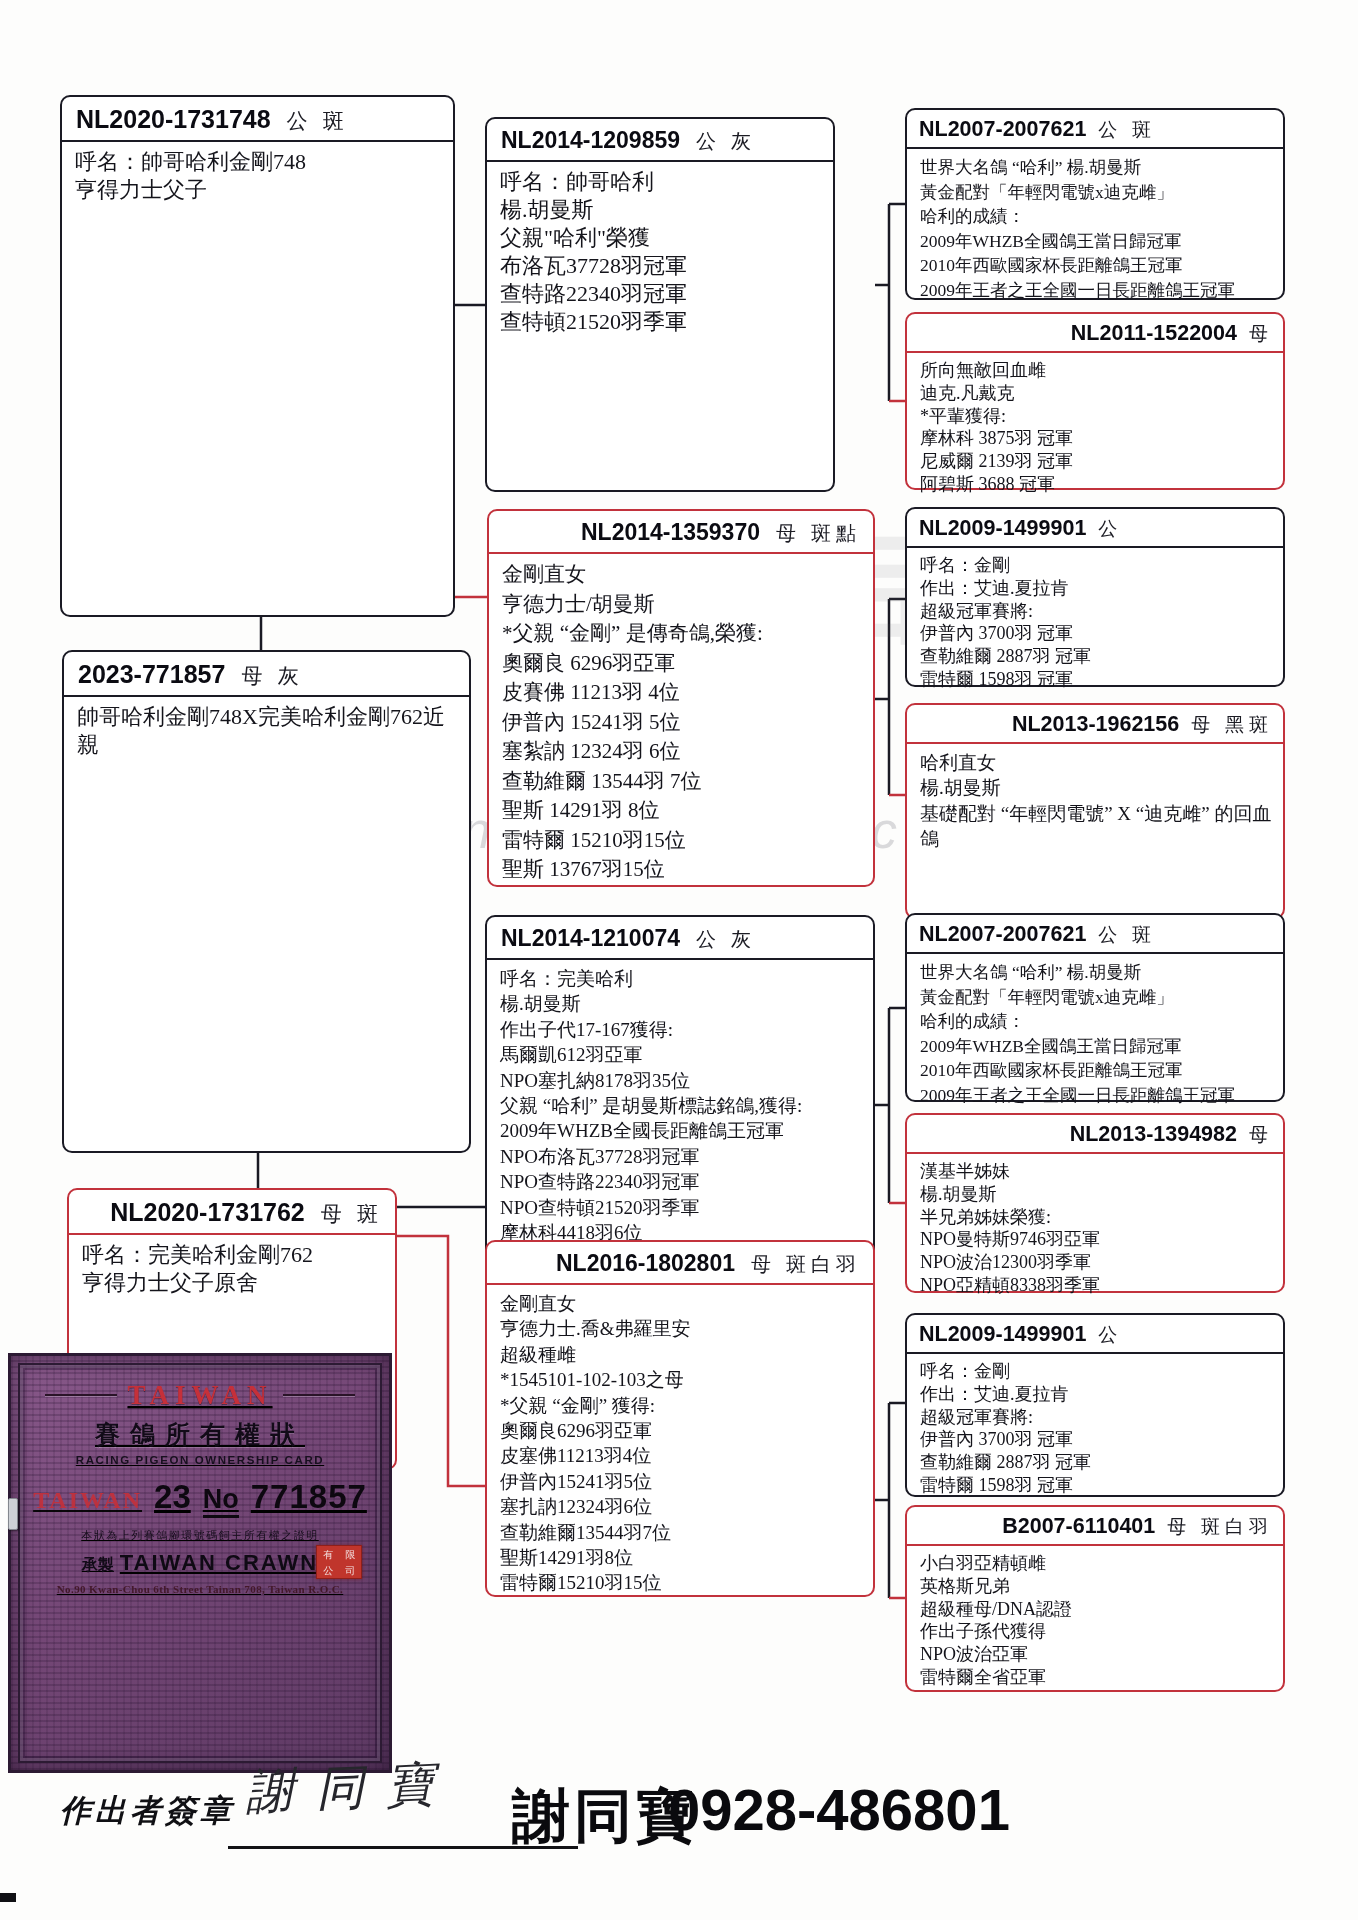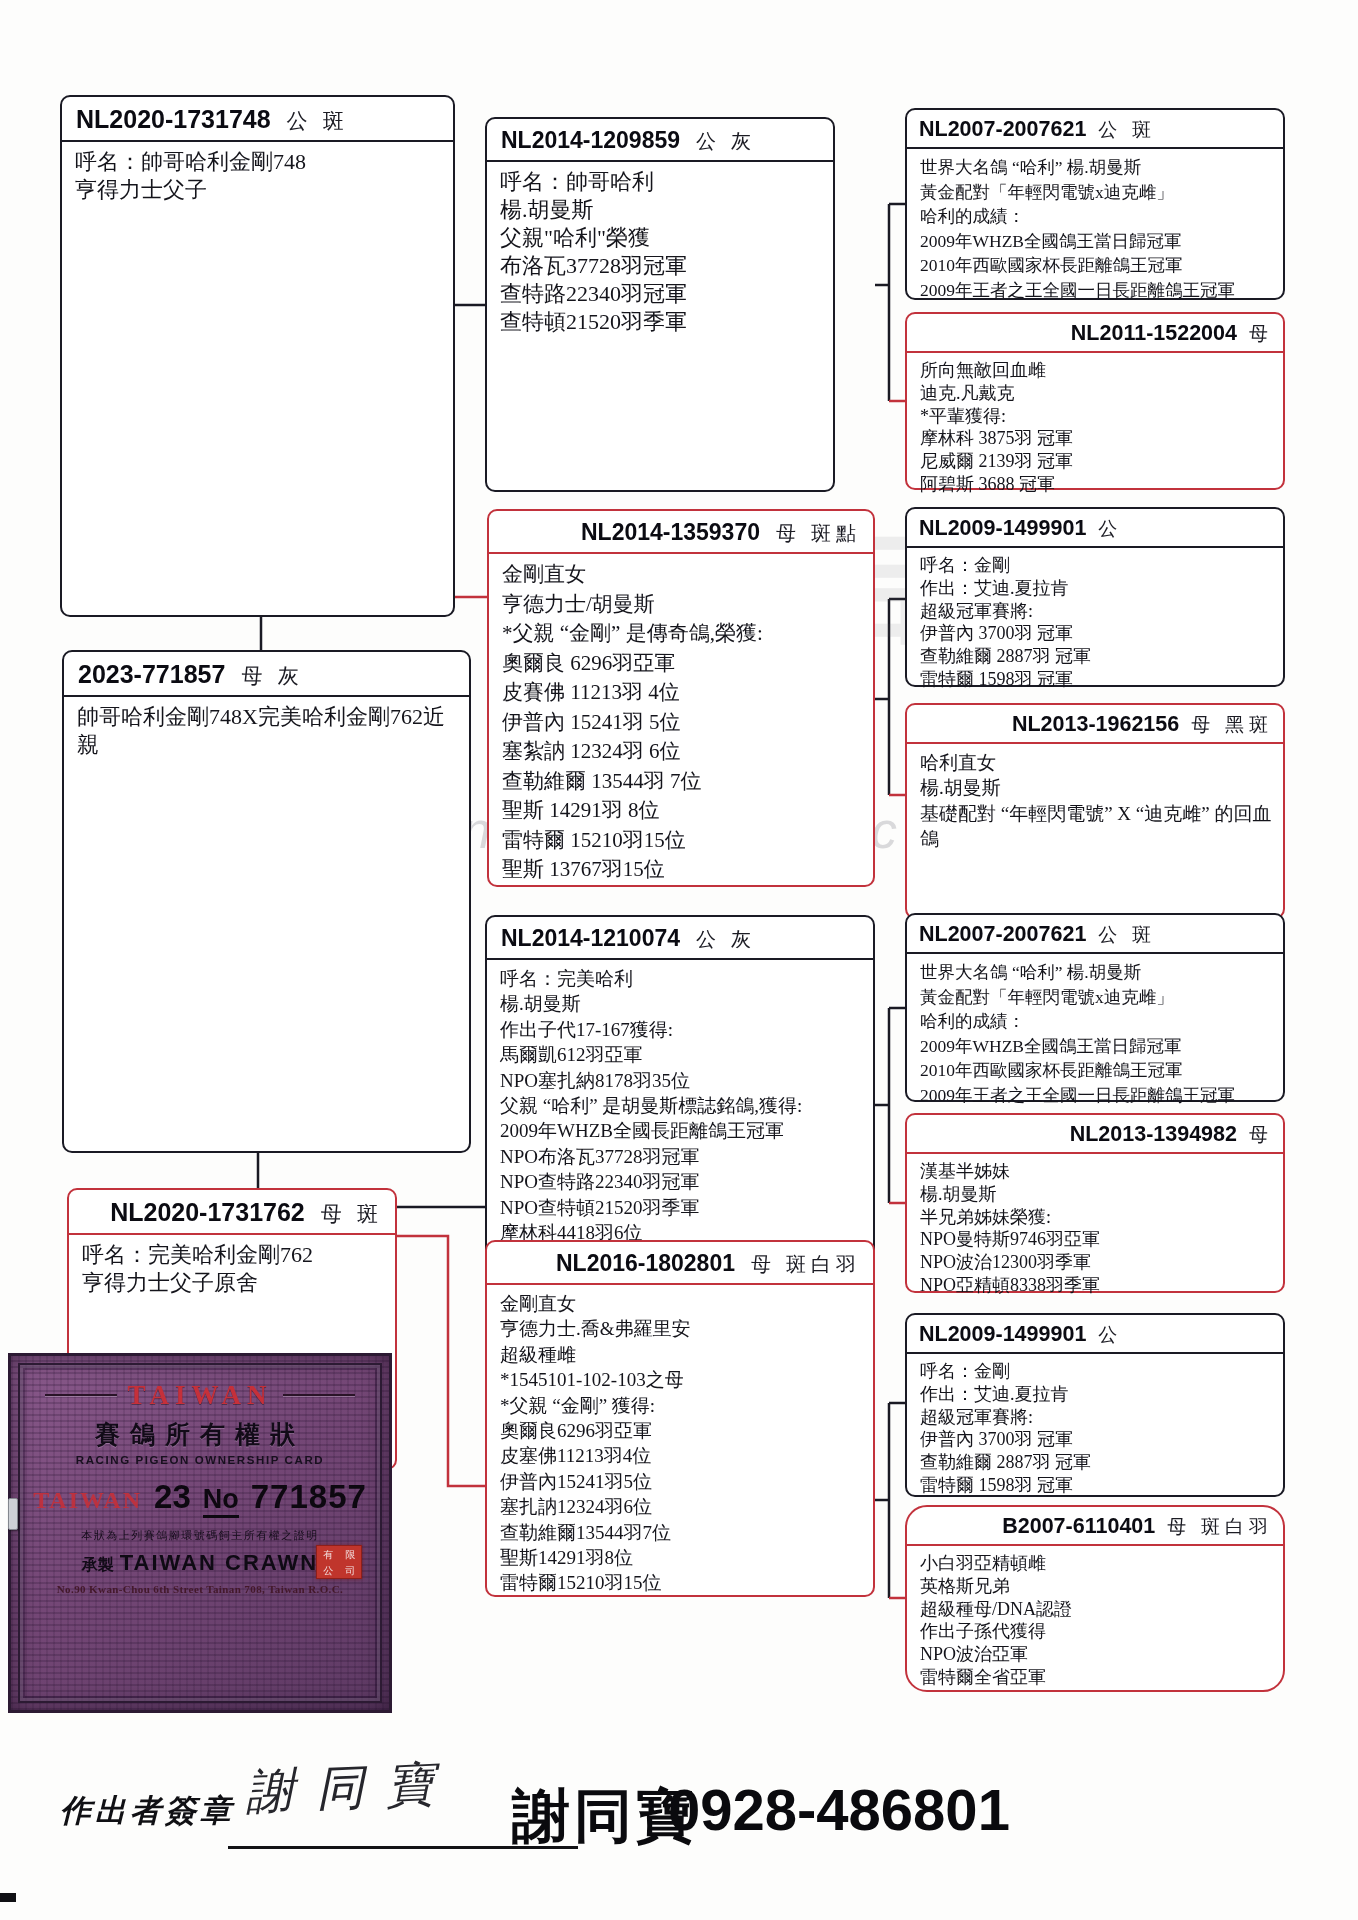--- a/index.html
+++ b/index.html
@@ -25,26 +25,26 @@
   .lh24 .ln{font-size:17.5px;line-height:24.6px;}
   .lh22 .ln{font-size:18px;line-height:22.8px;}
   
   #connectors{position:absolute;left:0;top:0;pointer-events:none;}
   
   .wm-chars{position:absolute;left:630px;top:505px;font-family:"Liberation Serif",serif;font-weight:bold;
             font-size:150px;letter-spacing:32px;color:rgba(100,100,112,0.10);white-space:nowrap;}
   .wm-site{position:absolute;left:462px;top:800px;font-family:"Liberation Sans",sans-serif;font-style:italic;
            font-size:52px;letter-spacing:13px;color:rgba(135,135,142,0.30);white-space:nowrap;}
   
-  #card{position:absolute;left:8px;top:1353px;width:384px;height:360px;box-sizing:border-box;
+  #card{position:absolute;left:8px;top:1353px;width:384px;height:420px;box-sizing:border-box;
         background:
           repeating-linear-gradient(0deg, rgba(28,10,38,0.20) 0 2px, rgba(0,0,0,0) 2px 6px),
           repeating-linear-gradient(90deg, rgba(28,10,38,0.12) 0 2px, rgba(0,0,0,0) 2px 7px),
           linear-gradient(145deg,#8a5a8c 0%, #744776 45%, #5e3a64 100%);
-        border:3px solid #2c1a33;box-shadow:inset 0 0 26px rgba(20,5,25,0.55);}
+        border:3px solid #2c1a33;box-shadow:inset 0 0 26px rgba(20,5,25,0.55);text-decoration:underline;}
   #card .frame{position:absolute;left:7px;top:7px;right:7px;bottom:7px;border:2px solid #2c1a33;
         box-shadow:inset 0 0 0 3px rgba(230,210,235,0.18), inset 0 0 0 5px rgba(30,10,40,0.35);}
   #card .inner{position:relative;height:100%;display:flex;flex-direction:column;align-items:center;}
   .card-taiwan-row{margin-top:24px;display:flex;align-items:center;gap:10px;}
   .card-taiwan-row .bar{width:72px;height:0;border-top:2px solid #2a1428;border-bottom:1px solid rgba(240,220,245,.35);}
   .card-taiwan{color:#c5303a;font-family:"Liberation Serif",serif;font-weight:bold;font-size:27px;letter-spacing:6px;
                text-shadow:0 1px 0 rgba(0,0,0,.35);}
   .card-title{margin-top:7px;font-family:"Liberation Serif",serif;font-weight:bold;font-size:25px;
               letter-spacing:10px;color:#120b18;text-shadow:0 1px 0 rgba(235,215,240,.25);}
   .card-subtitle{margin-top:3px;font-family:"Liberation Sans",sans-serif;font-weight:bold;font-size:11.5px;
@@ -318,21 +318,21 @@
     <div class="pbody lh22">
         <div class="ln">呼名：金剛</div>
         <div class="ln">作出：艾迪.夏拉肯</div>
         <div class="ln">超級冠軍賽將:</div>
         <div class="ln">伊普內 3700羽 冠軍</div>
         <div class="ln">查勒維爾 2887羽 冠軍</div>
         <div class="ln">雷特爾 1598羽 冠軍</div>
       </div>
   </div>
 
-  <div class="pbox red col-right" style="left:905px;top:1505px;width:380px;height:187px;border-radius:22px;">
+  <div class="pbox red col-right" style="left:905px;top:1505px;width:380px;height:187px;">
     <div class="ptitle">
       <span class="ring">B2007-6110401</span>
       <span class="sexcolor">母 斑白羽</span>
     </div>
     <div class="pbody lh22">
         <div class="ln">小白羽亞精頓雌</div>
         <div class="ln">英格斯兄弟</div>
         <div class="ln">超級種母/DNA認證</div>
         <div class="ln">作出子孫代獲得</div>
         <div class="ln">NPO波治亞軍</div>

